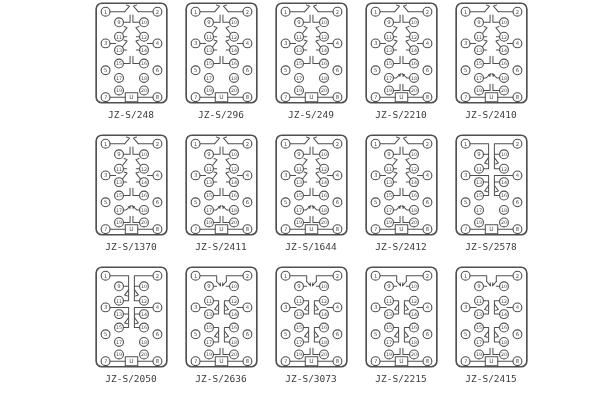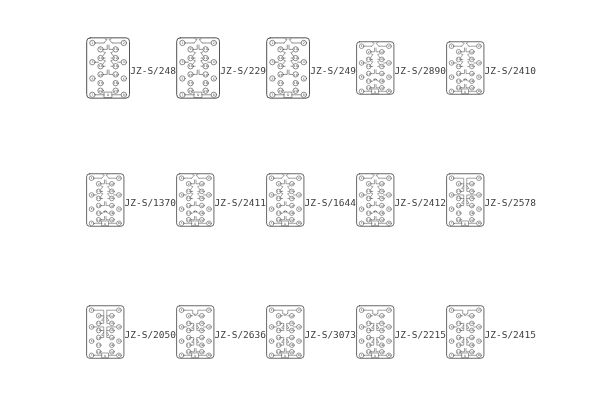--- a/index.html
+++ b/index.html
@@ -8,21 +8,21 @@
     font-family:"DejaVu Sans Mono","Liberation Mono",monospace;
     position:relative;
   }
   .sheet{
     position:absolute;left:86px;top:2px;width:460px;
     display:grid;
     grid-template-columns:repeat(5,90px);
     grid-template-rows:repeat(3,132px);
   }
   .cell{
-    margin:0;display:flex;flex-direction:row;align-items:center;
+    margin:0;display:flex;flex-direction:column;align-items:center;
     justify-content:flex-start;
   }
   .socket{display:block;}
   .model-label{
     margin-top:6px;font-size:9.5px;line-height:1;color:#3d3d3d;
     letter-spacing:0px;white-space:nowrap;
   }
 </style>
 </head>
 <body>
@@ -158,21 +158,21 @@
           <circle cx="25" cy="92" r="4.6" fill="#ffffff" stroke-width="1.15"></circle>
           <text x="25" y="93.95" text-anchor="middle" font-size="5" fill="#4f4f4f" stroke="none" font-family="&quot;DejaVu Sans&quot;,&quot;Liberation Sans&quot;,sans-serif">19</text>
           <circle cx="51" cy="92" r="4.6" fill="#ffffff" stroke-width="1.15"></circle>
           <text x="51" y="93.95" text-anchor="middle" font-size="5" fill="#4f4f4f" stroke="none" font-family="&quot;DejaVu Sans&quot;,&quot;Liberation Sans&quot;,sans-serif">20</text>
           <circle cx="11" cy="99" r="4.6" fill="#ffffff" stroke-width="1.15"></circle>
           <text x="11" y="100.95" text-anchor="middle" font-size="5.5" fill="#4f4f4f" stroke="none" font-family="&quot;DejaVu Sans&quot;,&quot;Liberation Sans&quot;,sans-serif">7</text>
           <circle cx="65" cy="99" r="4.6" fill="#ffffff" stroke-width="1.15"></circle>
           <text x="65" y="100.95" text-anchor="middle" font-size="5.5" fill="#4f4f4f" stroke="none" font-family="&quot;DejaVu Sans&quot;,&quot;Liberation Sans&quot;,sans-serif">8</text>
         </g>
       </svg>
-    <figcaption class="model-label">JZ-S/229</figcaption>
+    <figcaption class="model-label">JZ-S/296</figcaption>
   </figure>
   <figure class="cell">
     <svg class="socket" viewBox="0 0 76 106" width="73" height="102">
         <g stroke="#4f4f4f" fill="none" stroke-width="1.05" stroke-linecap="round" stroke-linejoin="round">
           <rect x="1.2" y="1.2" width="73.6" height="103.6" rx="6" stroke-width="1.7"></rect>
           <path d="M15.6 10 H31"></path>
           <path d="M31 10 L36 4.2 l-3.2 -1.2"></path>
           <path d="M60.4 10 H45"></path>
           <path d="M45 10 L40 4.2 l3.2 -1.2"></path>
           <path d="M29.6 21 H36.5 V13.5"></path>
@@ -302,21 +302,21 @@
           <circle cx="25" cy="92" r="4.6" fill="#ffffff" stroke-width="1.15"></circle>
           <text x="25" y="93.95" text-anchor="middle" font-size="5" fill="#4f4f4f" stroke="none" font-family="&quot;DejaVu Sans&quot;,&quot;Liberation Sans&quot;,sans-serif">19</text>
           <circle cx="51" cy="92" r="4.6" fill="#ffffff" stroke-width="1.15"></circle>
           <text x="51" y="93.95" text-anchor="middle" font-size="5" fill="#4f4f4f" stroke="none" font-family="&quot;DejaVu Sans&quot;,&quot;Liberation Sans&quot;,sans-serif">20</text>
           <circle cx="11" cy="99" r="4.6" fill="#ffffff" stroke-width="1.15"></circle>
           <text x="11" y="100.95" text-anchor="middle" font-size="5.5" fill="#4f4f4f" stroke="none" font-family="&quot;DejaVu Sans&quot;,&quot;Liberation Sans&quot;,sans-serif">7</text>
           <circle cx="65" cy="99" r="4.6" fill="#ffffff" stroke-width="1.15"></circle>
           <text x="65" y="100.95" text-anchor="middle" font-size="5.5" fill="#4f4f4f" stroke="none" font-family="&quot;DejaVu Sans&quot;,&quot;Liberation Sans&quot;,sans-serif">8</text>
         </g>
       </svg>
-    <figcaption class="model-label">JZ-S/2890</figcaption>
+    <figcaption class="model-label">JZ-S/2210</figcaption>
   </figure>
   <figure class="cell">
     <svg class="socket" viewBox="0 0 76 106" width="73" height="102">
         <g stroke="#4f4f4f" fill="none" stroke-width="1.05" stroke-linecap="round" stroke-linejoin="round">
           <rect x="1.2" y="1.2" width="73.6" height="103.6" rx="6" stroke-width="1.7"></rect>
           <path d="M15.6 10 H31"></path>
           <path d="M31 10 L36 4.2 l-3.2 -1.2"></path>
           <path d="M60.4 10 H45"></path>
           <path d="M45 10 L40 4.2 l3.2 -1.2"></path>
           <path d="M29.6 21 H36.5 V13.5"></path>

